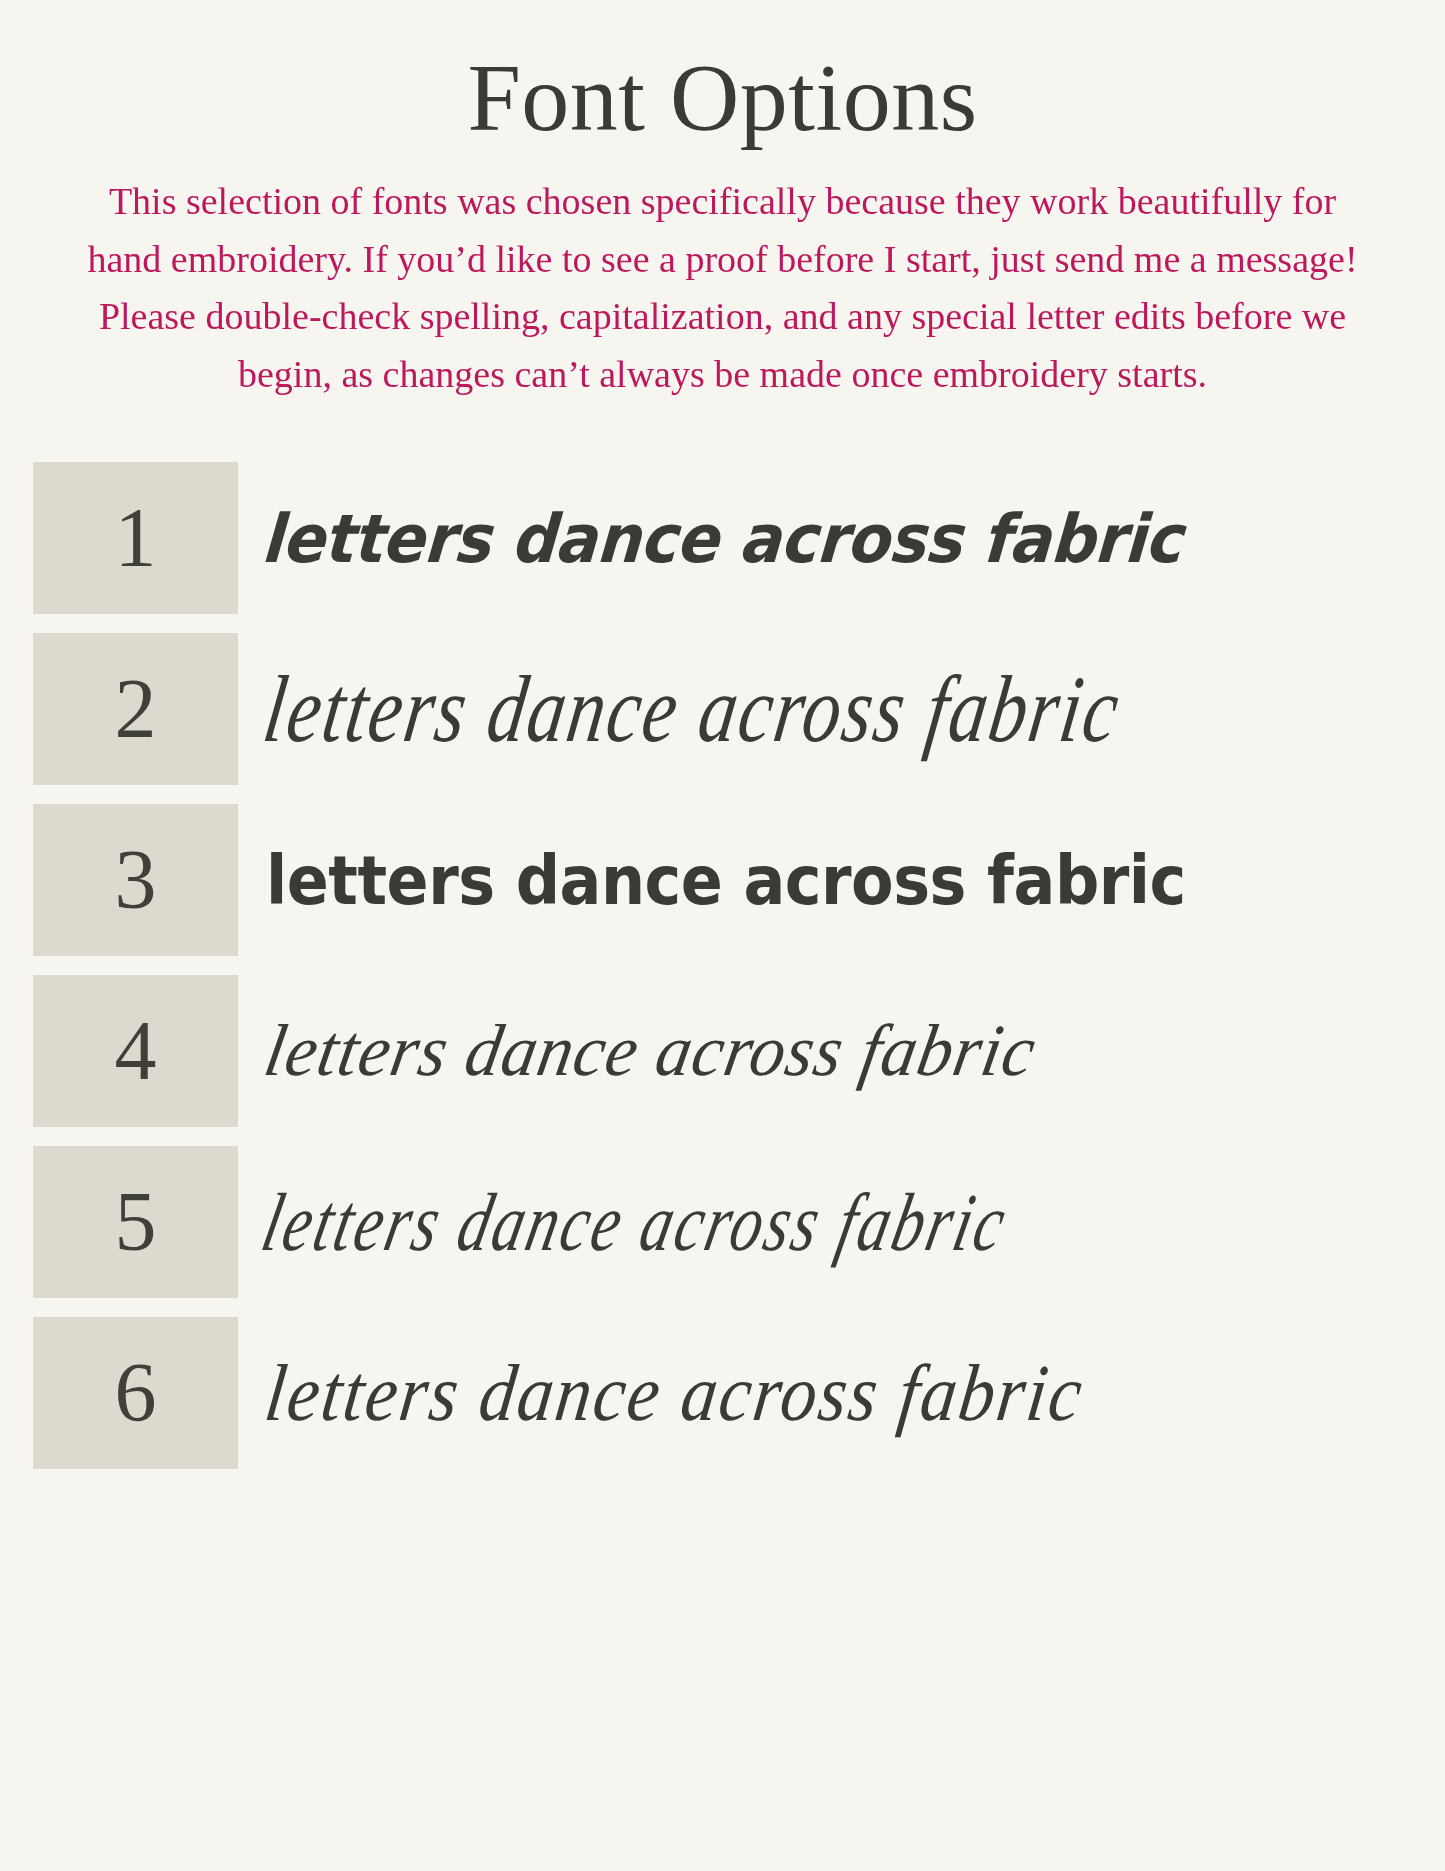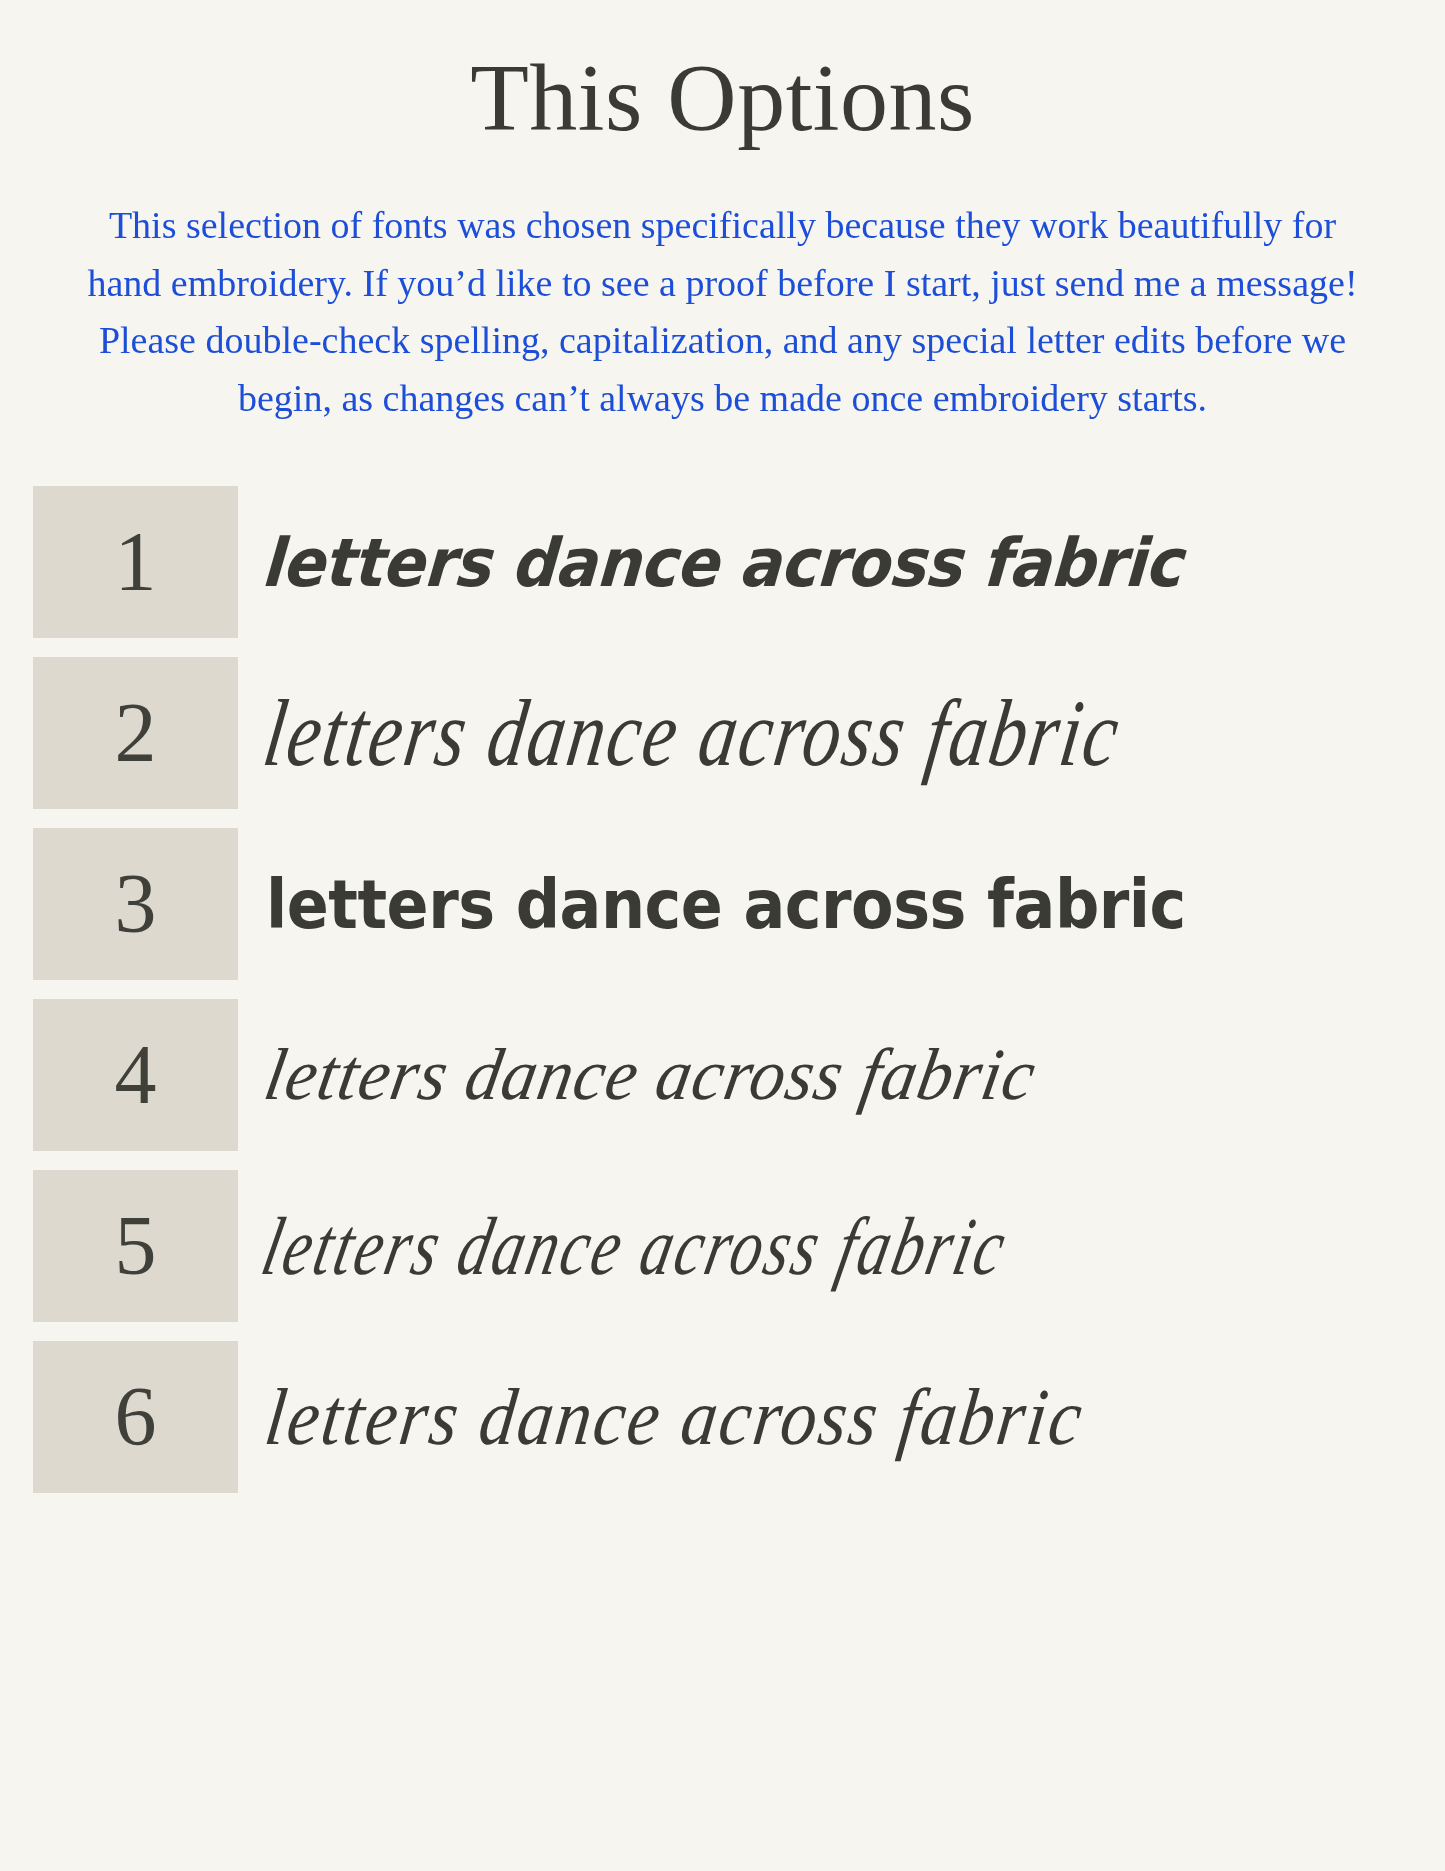--- a/index.html
+++ b/index.html
@@ -22,26 +22,26 @@
     font-family: "Liberation Serif", serif;
     font-size: 96px;
     font-weight: 400;
     letter-spacing: 0.5px;
     color: #3b3b36;
     margin: 48px 0 0 0;
     line-height: 1.05;
   }
   .intro {
     width: 1370px;
-    margin: 48px auto 0 auto;
+    margin: 24px auto 0 auto;
     text-align: center;
     font-family: "Liberation Serif", serif;
     font-size: 38px;
     line-height: 1.52;
-    color: #1d4ed8;
+    color: #be185d;
     padding: 0 30px;
     box-sizing: border-box;
   }
   .options {
     margin-top: 54px;
     width: 100%;
   }
   .option-row {
     display: flex;
     align-items: center;
@@ -128,21 +128,21 @@
     letter-spacing: 2px;
     transform: skewX(-7deg) scaleY(1.12);
     transform-origin: left center;
   }
 </style>
 </head>
 <body>
 
 <div class="page">
 
-  <h1 class="title">This Options</h1>
+  <h1 class="title">Font Options</h1>
 
   <p class="intro">This selection of fonts was chosen specifically because they work beautifully for hand embroidery. If you’d like to see a proof before I start, just send me a message! Please double-check spelling, capitalization, and any special letter edits before we begin, as changes can’t always be made once embroidery starts.</p>
 
   <div class="options">
 
     <div class="option-row">
       <div class="num-box">
         <span class="num">1</span>
       </div>
       <div class="sample s1">letters dance across fabric</div>

